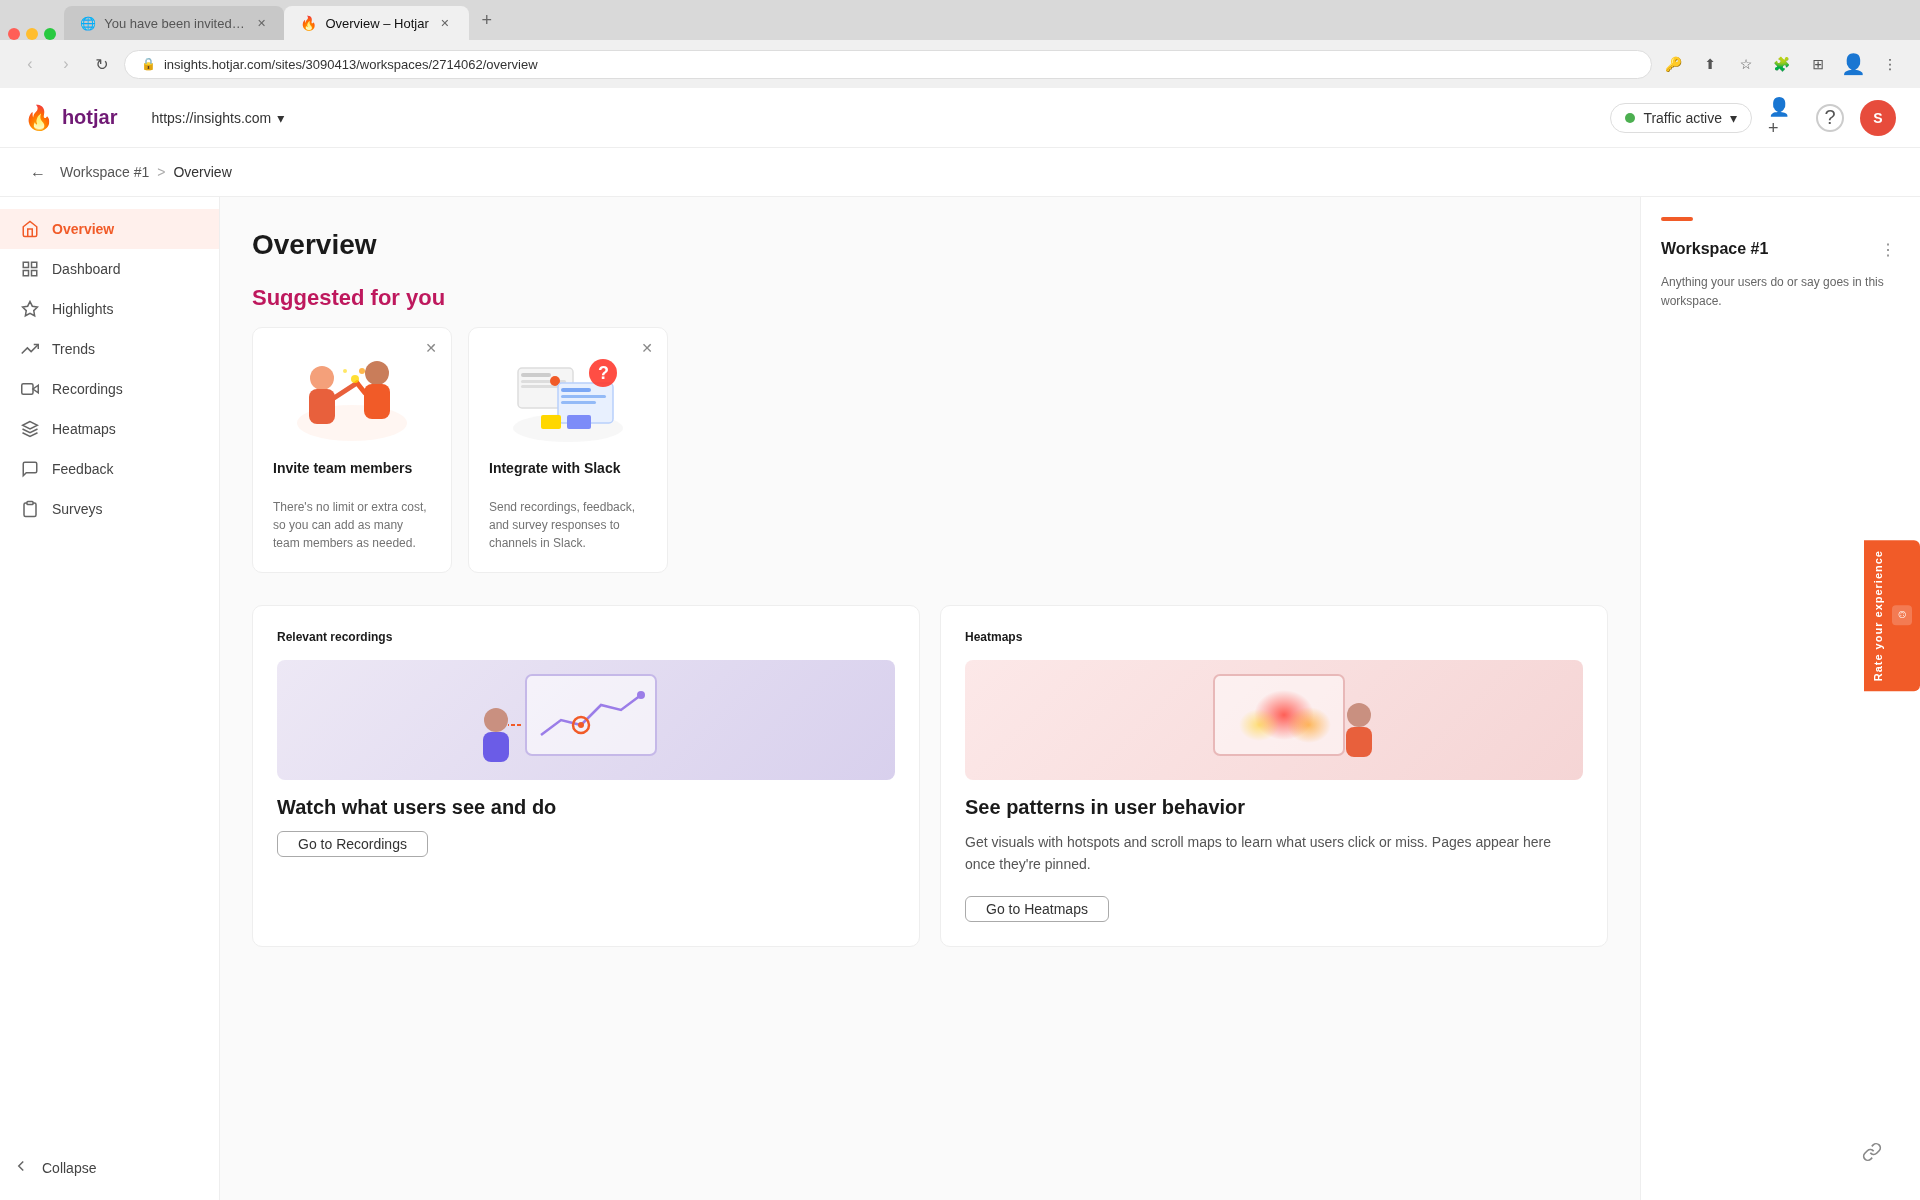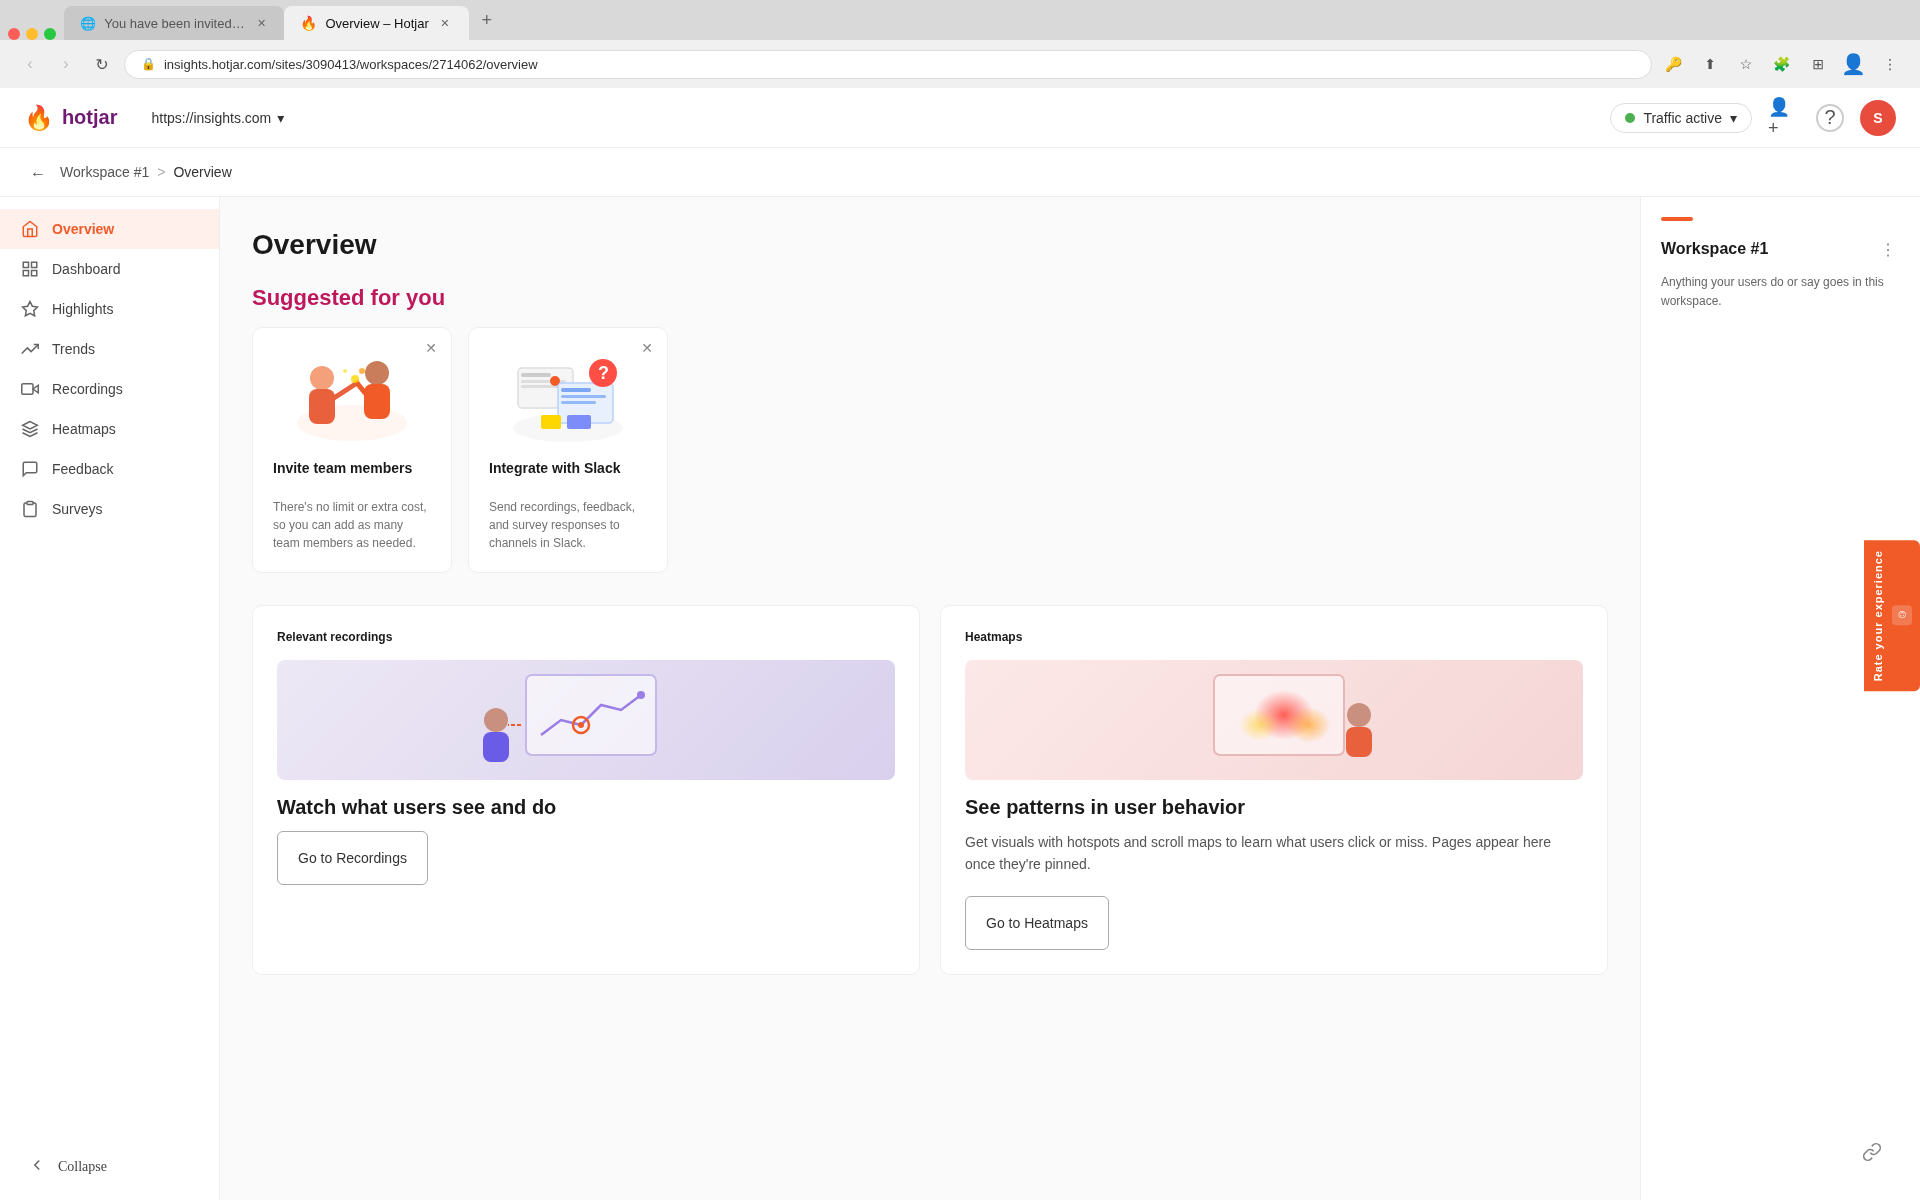--- a/index.html
+++ b/index.html
@@ -49,21 +49,21 @@
 
     
     .main-area { display: flex; flex: 1; overflow: hidden; }
 
     
     .sidebar { width: 220px; background: white; border-right: 1px solid #eee; display: flex; flex-direction: column; padding: 12px 0; flex-shrink: 0; }
     .sidebar-item { display: flex; align-items: center; gap: 12px; padding: 10px 20px; cursor: pointer; border-radius: 0; font-size: 14px; color: #444; transition: background 0.15s; }
     .sidebar-item.active { background: #fff0ec; color: #F15B28; font-weight: 600; }
     .sidebar-item-icon { width: 20px; height: 20px; display: flex; align-items: center; justify-content: center; flex-shrink: 0; }
     .sidebar-spacer { flex: 1; }
-    .sidebar-collapse { display: flex; align-items: center; gap: 12px; padding: 10px 28px; cursor: pointer; font-size: 14px; color: #444; font-family: Liberation Serif, serif; }
+    .sidebar-collapse { display: flex; align-items: center; gap: 12px; padding: 10px 12px; cursor: pointer; font-size: 14px; color: #444; }
 
     
     .content { flex: 1; overflow-y: auto; padding: 32px; background: #fafafa; }
     .content-title { font-size: 28px; font-weight: 700; color: #1a1a1a; margin-bottom: 24px; }
 
     
     .section-title { font-size: 22px; font-weight: 600; color: #be185d; margin-bottom: 16px; }
     .suggestion-cards { display: flex; gap: 16px; margin-bottom: 32px; }
     .suggestion-card { background: white; border: 1px solid #eee; border-radius: 10px; padding: 20px; width: 200px; min-height: 200px; position: relative; cursor: pointer; }
     .card-close { position: absolute; top: 10px; right: 10px; width: 20px; height: 20px; display: flex; align-items: center; justify-content: center; border-radius: 50%; cursor: pointer; color: #888; font-size: 14px; }
@@ -73,21 +73,21 @@
 
     
     .sections-grid { display: grid; grid-template-columns: 1fr 1fr; gap: 20px; }
     .content-section { background: white; border: 1px solid #eee; border-radius: 10px; padding: 24px; }
     .content-section-title { font-size: 12px; font-weight: 600; color: #1a1a1a; margin-bottom: 16px; }
     .section-illustration { width: 100%; height: 120px; border-radius: 8px; overflow: hidden; margin-bottom: 16px; display: flex; align-items: center; justify-content: center; }
     .section-illustration.recordings-bg { background: linear-gradient(135deg, #ede8f5 0%, #d8d0ed 100%); }
     .section-illustration.heatmaps-bg { background: linear-gradient(135deg, #fce8e8 0%, #f5d5d5 100%); }
     .section-cta-title { font-size: 20px; font-weight: 700; color: #1a1a1a; margin-bottom: 12px; }
     .section-cta-desc { font-size: 14px; color: #555; line-height: 1.6; margin-bottom: 20px; }
-    .cta-button { display: inline-flex; align-items: center; padding: 18px 20px; border: 1.5px solid #aaa; border-radius: 6px; font-size: 14px; color: #333; cursor: pointer; background: white; font-weight: 500; }
+    .cta-button { display: inline-flex; align-items: center; padding: 4px 20px; border: 1.5px solid #aaa; border-radius: 6px; font-size: 14px; color: #333; cursor: pointer; background: white; font-weight: 500; }
 
     
     .right-panel { width: 280px; background: white; border-left: 1px solid #eee; padding: 20px; flex-shrink: 0; }
     .right-panel-header { display: flex; align-items: center; justify-content: space-between; margin-bottom: 12px; }
     .right-panel-title { font-size: 16px; font-weight: 700; color: #1a1a1a; }
     .right-panel-accent { width: 32px; height: 4px; background: #F15B28; border-radius: 2px; margin-bottom: 16px; }
     .right-panel-desc { font-size: 12px; color: #666; line-height: 1.6; }
     .right-panel-menu { width: 24px; height: 24px; display: flex; align-items: center; justify-content: center; cursor: pointer; color: #888; border-radius: 4px; }
     .rate-experience-wrapper { position: fixed; right: 0; top: 40%; display: flex; flex-direction: column; align-items: center; }
     .rate-btn { background: #F15B28; color: white; padding: 10px 8px; font-size: 11px; font-weight: 600; cursor: pointer; border-radius: 6px 0 0 6px; writing-mode: vertical-rl; text-orientation: mixed; transform: rotate(180deg); display: flex; flex-direction: column; align-items: center; gap: 8px; }

